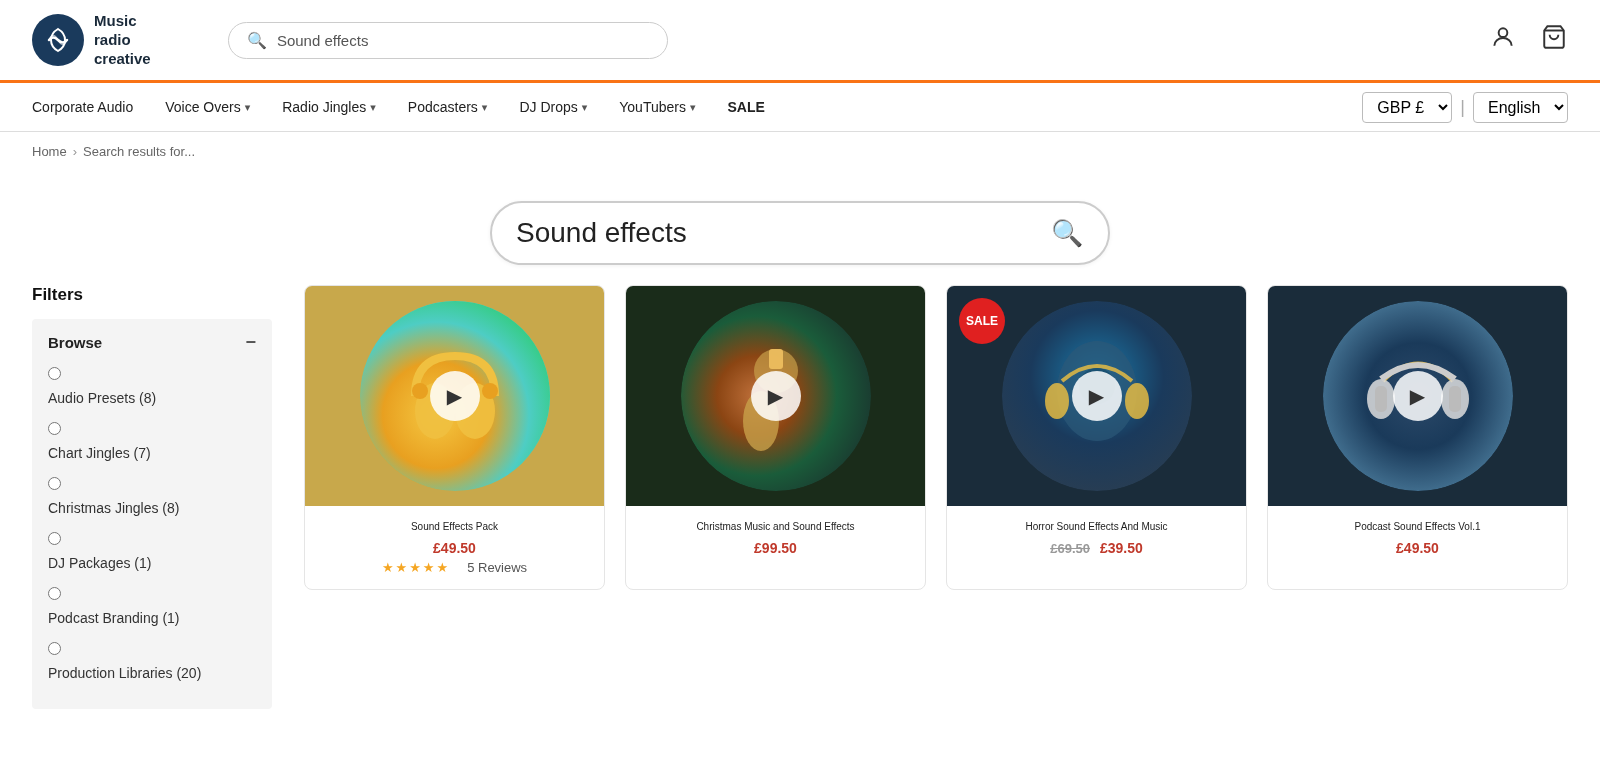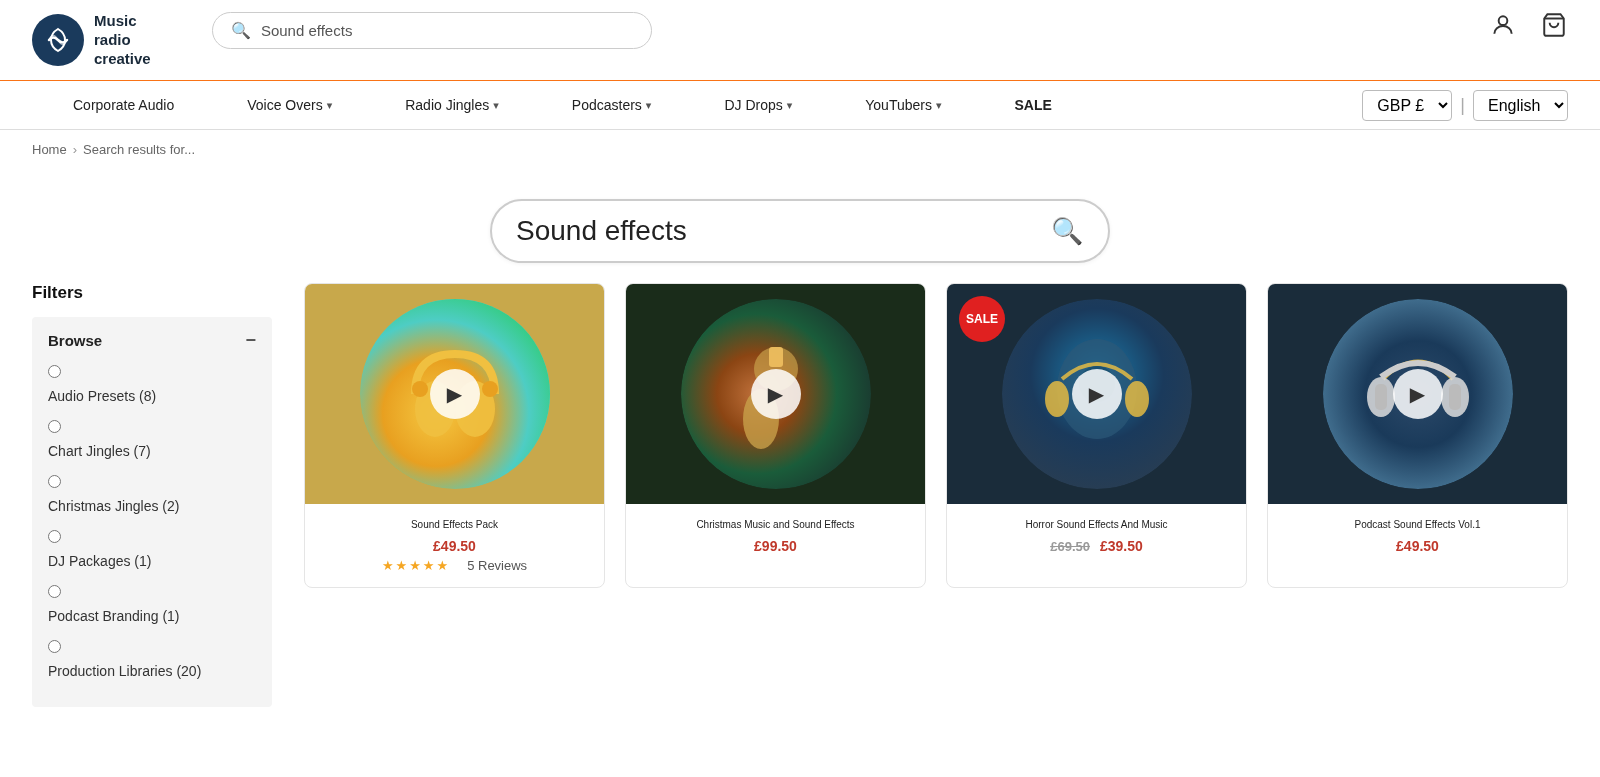--- a/index.html
+++ b/index.html
@@ -1,24 +1,24 @@
 <!DOCTYPE html>
 <html><head>
   <meta charset="utf-8">
   <style>
     * { margin: 0; padding: 0; box-sizing: border-box; }
     body { font-family: -apple-system, BlinkMacSystemFont, 'Segoe UI', sans-serif; background: #fff; color: #222; }
 
     
     .header {
       display: flex;
-      align-items: flex-start;
+      align-items: center;
       padding: 12px 32px;
-      border-bottom: 1px solid #f97316;
-      gap: 20px;
+      border-bottom: 3px solid #f97316;
+      gap: 36px;
     }
     .logo {
       display: flex;
       align-items: center;
       gap: 10px;
       text-decoration: none;
       color: #1a2a3a;
       font-weight: 700;
       font-size: 14px;
       line-height: 1.3;
@@ -76,21 +76,20 @@
     .nav-item {
       display: flex;
       align-items: center;
       gap: 4px;
       padding: 16px 0;
       font-size: 14px;
       color: #222;
       cursor: pointer;
       white-space: nowrap;
       text-decoration: none;
-      margin-left: 41px;
     }
     .nav-item .caret { font-size: 11px; color: #555; }
     .nav-sale { font-weight: 600; }
     .nav-right {
       margin-left: auto;
       display: flex;
       align-items: center;
       gap: 8px;
     }
     .nav-select {
@@ -419,21 +418,21 @@
       <div class="filter-item">
         <input type="radio" name="browse" style="">
         <span>Audio Presets (8)</span>
       </div>
       <div class="filter-item">
         <input type="radio" name="browse" style="">
         <span>Chart Jingles (7)</span>
       </div>
       <div class="filter-item">
         <input type="radio" name="browse" style="">
-        <span>Christmas Jingles (2)</span>
+        <span>Christmas Jingles (8)</span>
       </div>
       <div class="filter-item">
         <input type="radio" name="browse" style="">
         <span>DJ Packages (1)</span>
       </div>
       <div class="filter-item">
         <input type="radio" name="browse" style="">
         <span>Podcast Branding (1)</span>
       </div>
       <div class="filter-item">

